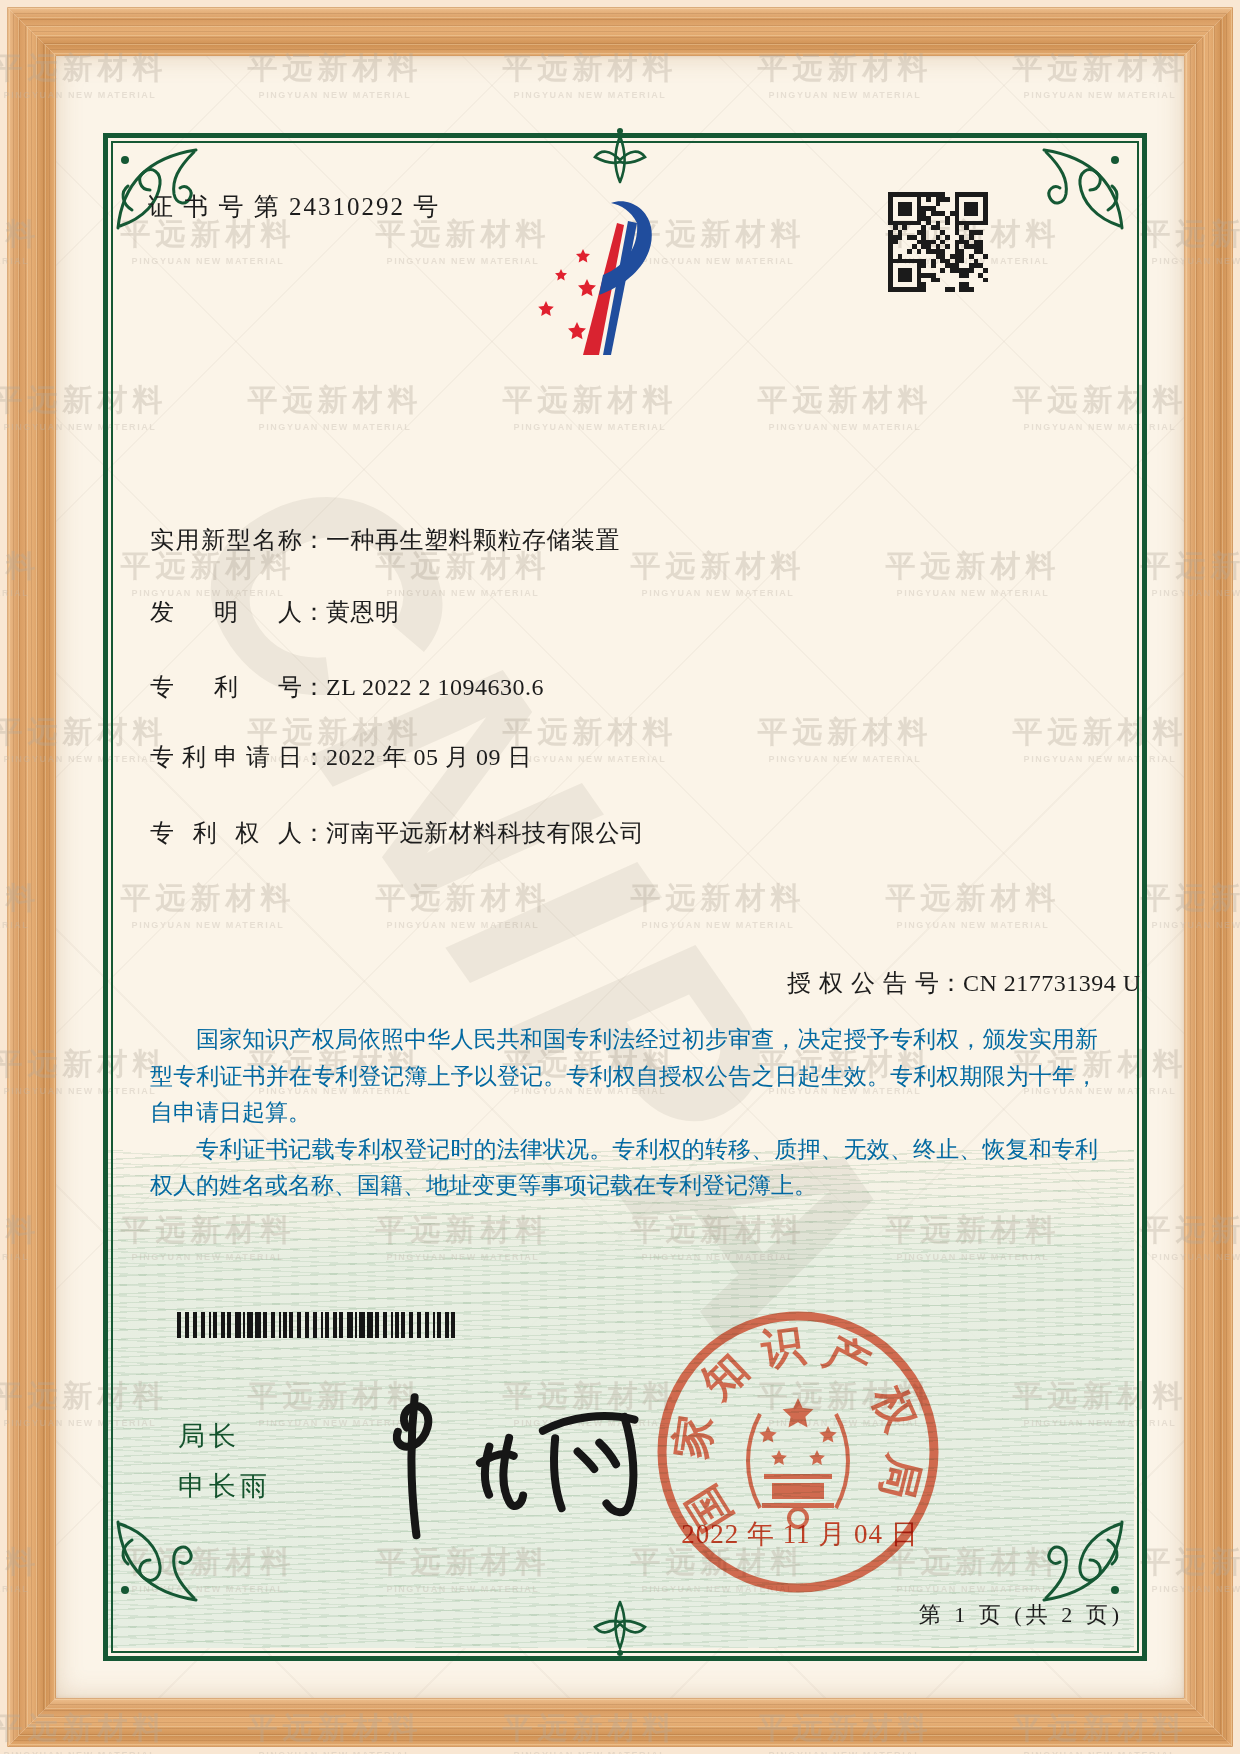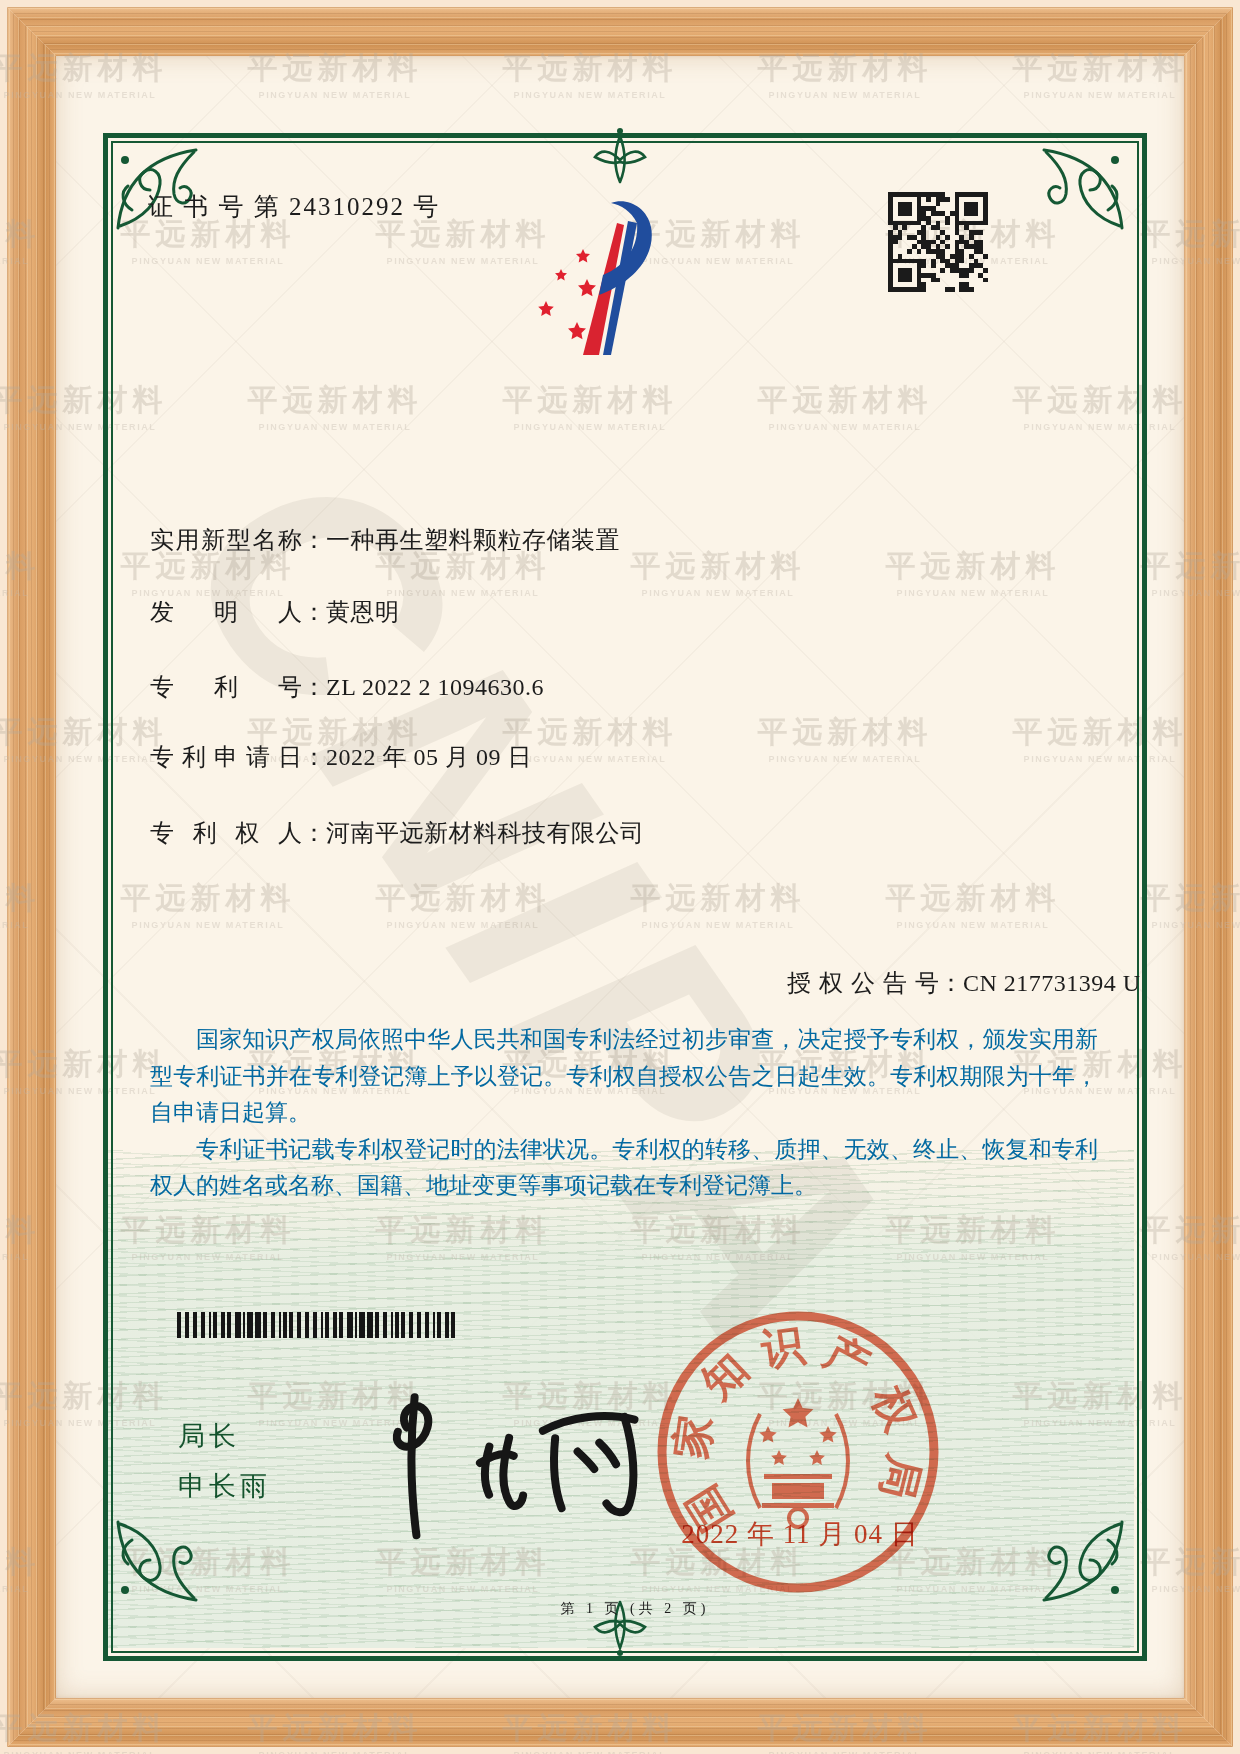--- a/index.html
+++ b/index.html
@@ -86,21 +86,21 @@
   .sig{position:absolute;left:372px;top:1388px;z-index:8;transform:rotate(-2deg);}
 
   
   .seal{position:absolute;left:648px;top:1302px;width:300px;height:300px;z-index:9;
         opacity:.92;mix-blend-mode:multiply;}
   .sealch{position:absolute;width:52px;height:52px;line-height:52px;text-align:center;
           font-size:43px;font-weight:bold;color:#e4664b;}
   .sealdate{position:absolute;left:660px;top:1516px;width:280px;text-align:center;z-index:10;
             font-size:27px;color:#d5452c;letter-spacing:1px;mix-blend-mode:multiply;}
 
-  .pageno{position:absolute;left:120px;top:1600px;width:1030px;text-align:center;font-size:14px;letter-spacing:4px;}
+  .pageno{position:absolute;left:93px;top:1600px;width:1030px;text-align:right;font-size:22px;letter-spacing:4px;}
   .note{position:absolute;left:105px;top:1668px;width:1030px;text-align:center;font-size:24px;letter-spacing:7px;color:#222;}
 
   .qr{position:absolute;left:888px;top:192px;width:100px;height:100px;
       display:grid;grid-template-columns:repeat(21,1fr);grid-template-rows:repeat(21,1fr);}
   .qr i{background:transparent;}
   .qr i.d{background:#1b1b1b;}
 
   .logo{position:absolute;left:487px;top:183px;}
 </style>
 </head>

